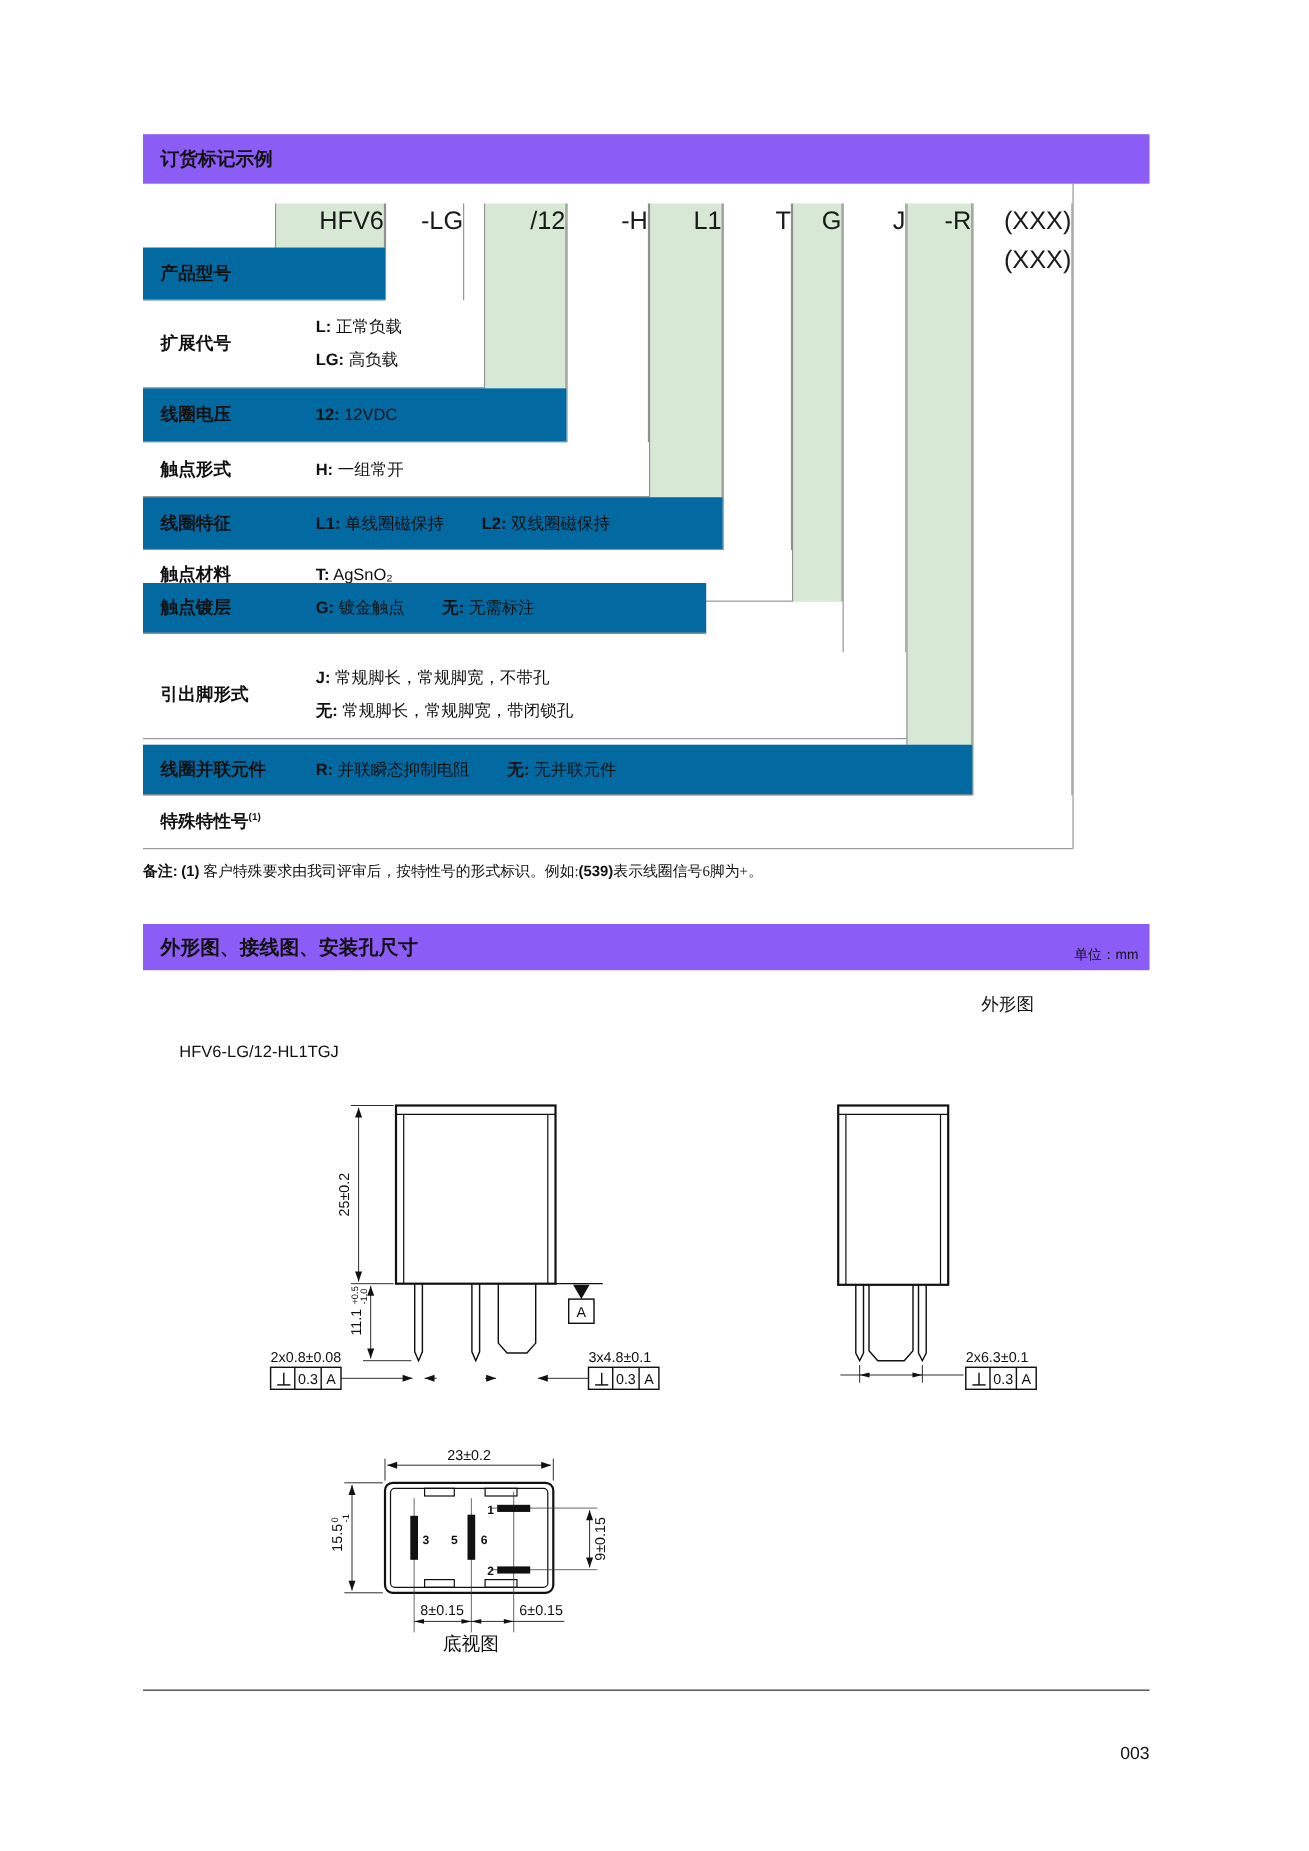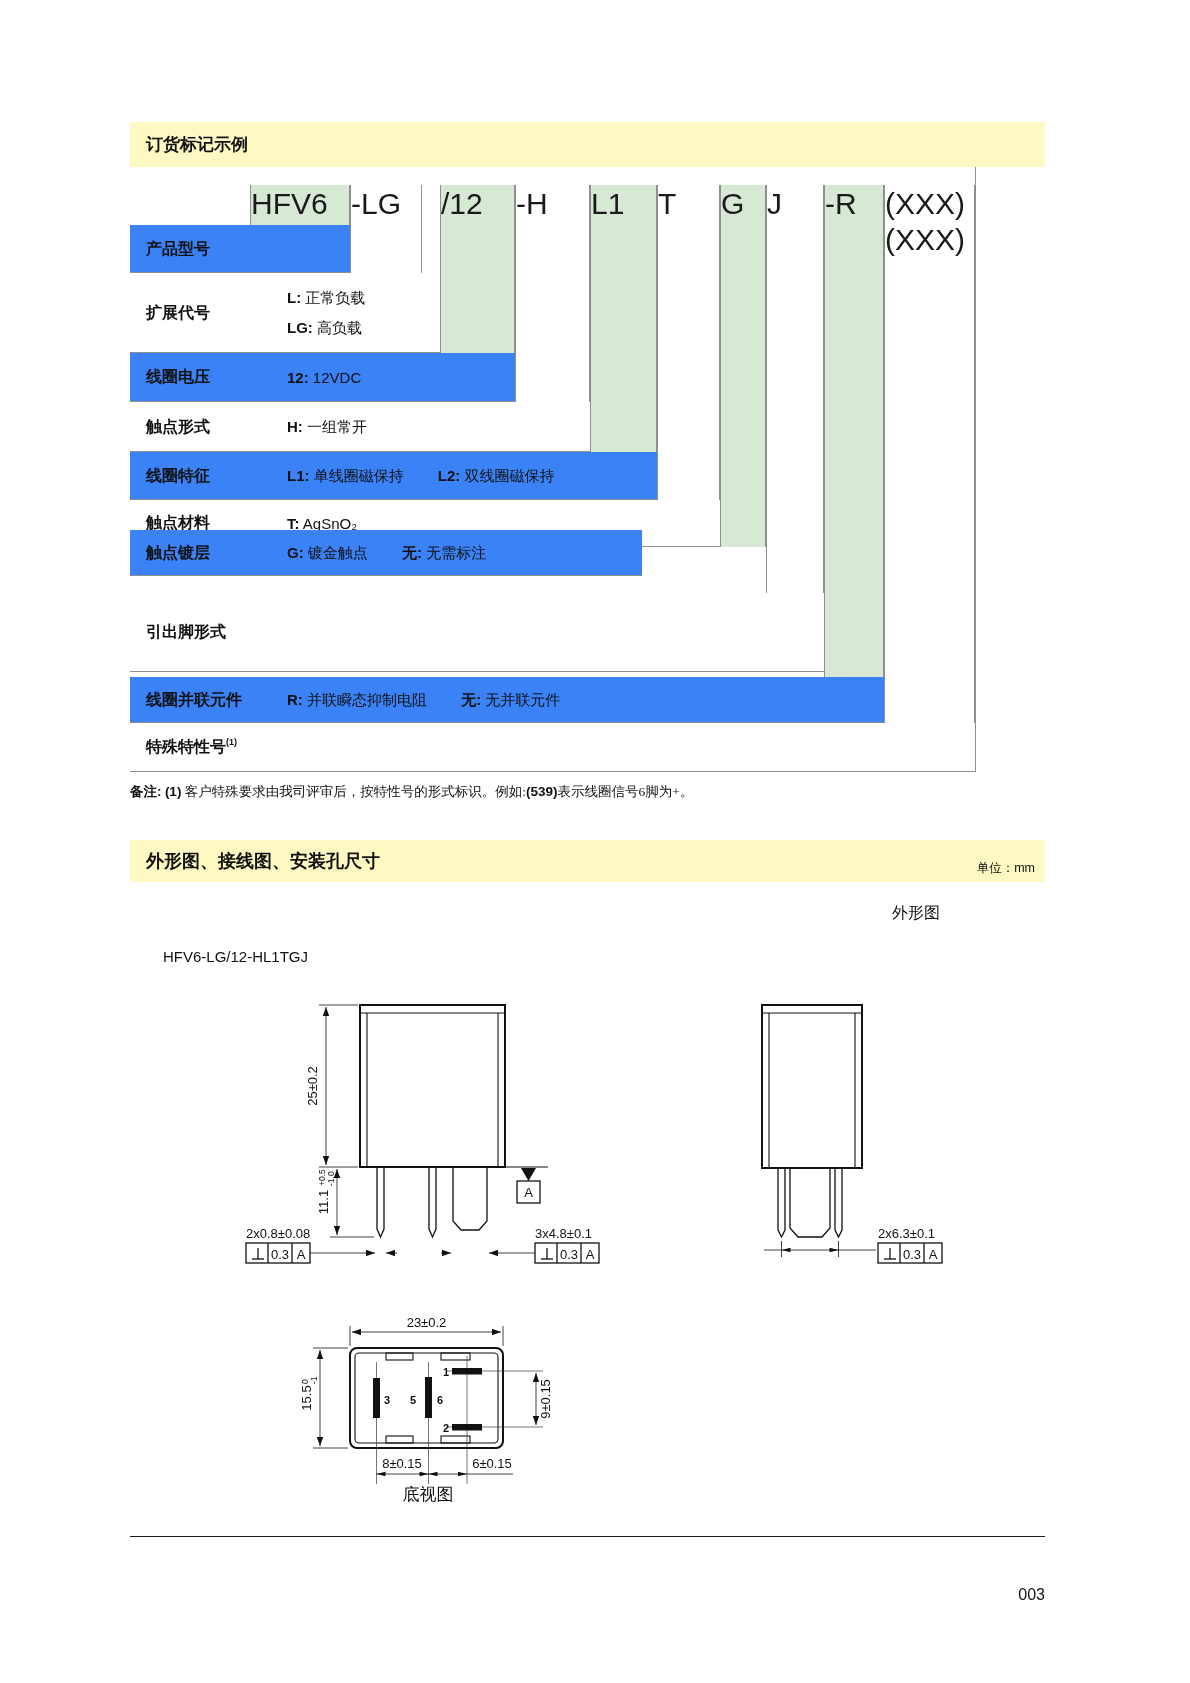--- a/index.html
+++ b/index.html
@@ -1,30 +1,30 @@
 <!DOCTYPE html>
 <html><head>
 <meta charset="utf-8">
 <style>
   html,body{margin:0;padding:0}
   body{width:1190px;height:1683px;position:relative;background:#fff;
        font-family:"Liberation Sans",sans-serif;color:#111;overflow:hidden}
   .abs{position:absolute}
-  .gband{background:#fef9c3}
+  .gband{background:#8b5cf6}
   
   .col{position:absolute;top:185px;box-sizing:border-box;
        border-left:1px solid #8f8f8f;border-right:1px solid #8f8f8f}
   .col.g{background:#d7e8d5}
-  .seg{position:absolute;top:2px;left:0;width:100%;text-align:left;
-       font-size:30px;color:#1a1a1a;white-space:nowrap}
+  .seg{position:absolute;top:2px;left:0;width:100%;text-align:right;
+       font-size:23px;color:#1a1a1a;white-space:nowrap}
   .seg.l2{top:38px}
   
   .row{position:absolute;left:130px;box-sizing:border-box;
        border-bottom:1px solid #8f8f8f}
-  .row.g{background:#3b82f6}
+  .row.g{background:#0369a1}
   .rlabel{position:absolute;left:16px;top:50%;transform:translateY(-50%);
           font-weight:bold;font-size:16px;white-space:nowrap}
   .rlabel sup{font-size:9px;font-weight:bold}
   .rval{position:absolute;left:157px;top:50%;transform:translateY(-50%);
         font-size:15px;white-space:nowrap}
   .rval .line{display:block;line-height:1.95}
   .code{font-weight:bold}
   .desc{font-family:"Liberation Serif",serif}
   .desc.sans{font-family:"Liberation Sans",sans-serif}
   .pair{margin-right:30px}
@@ -121,20 +121,24 @@
 </div>
 <div class="row g" style="top:530px;width:512px;height:46px">
   <span class="rlabel">触点镀层</span>
   <span class="rval">
     <span class="pair"><span class="code">G:</span> <span class="desc">镀金触点</span></span>
     <span class="pair"><span class="code">无:</span> <span class="desc">无需标注</span></span>
   </span>
 </div>
 <div class="row" style="top:593px;width:694px;height:79px">
   <span class="rlabel">引出脚形式</span>
+  <span class="rval">
+    <span class="line"><span class="code">J:</span> <span class="desc">常规脚长，常规脚宽，不带孔</span></span>
+    <span class="line"><span class="code">无:</span> <span class="desc">常规脚长，常规脚宽，带闭锁孔</span></span>
+  </span>
 </div>
 <div class="row g" style="top:677px;width:754px;height:46px">
   <span class="rlabel">线圈并联元件</span>
   <span class="rval">
     <span class="pair"><span class="code">R:</span> <span class="desc">并联瞬态抑制电阻</span></span>
     <span class="pair"><span class="code">无:</span> <span class="desc">无并联元件</span></span>
   </span>
 </div>
 <div class="row" style="top:723px;width:845px;height:49px">
   <span class="rlabel"><span>特殊特性号</span><sup>(1)</sup></span>

